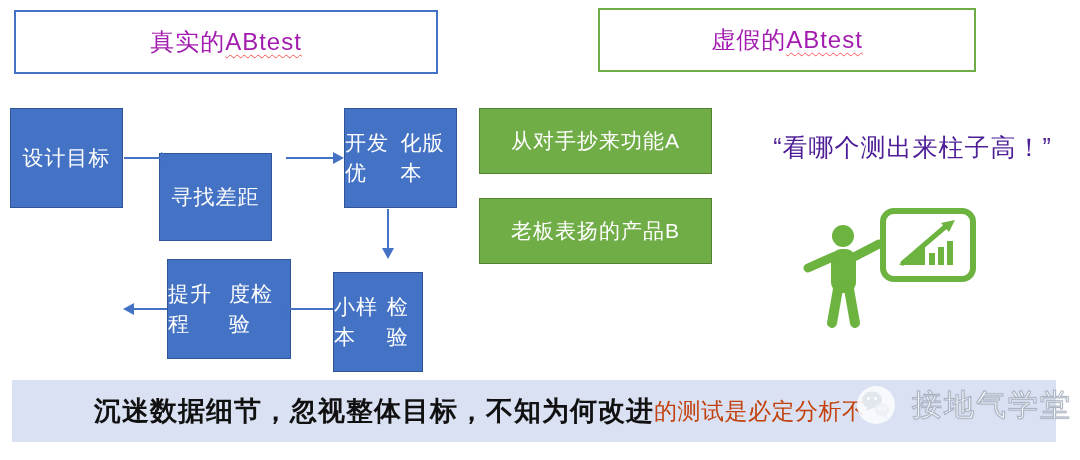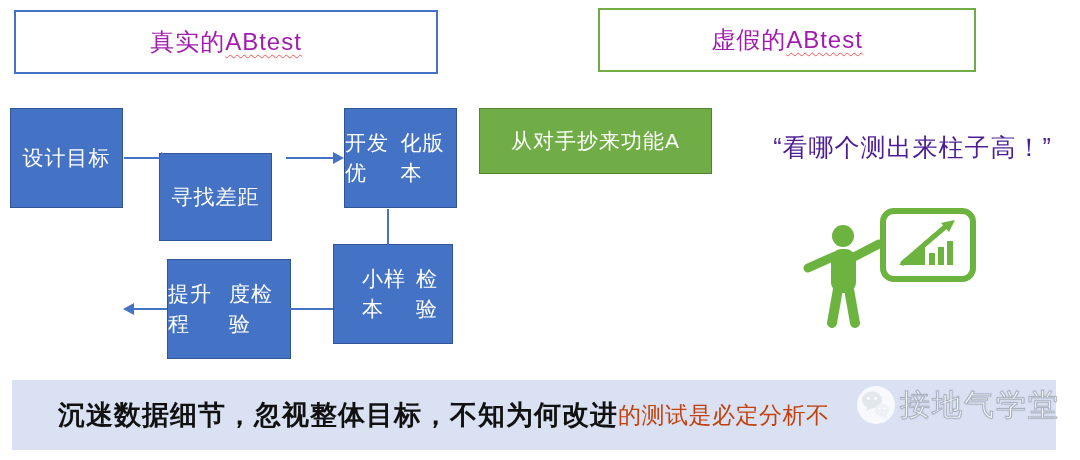--- a/index.html
+++ b/index.html
@@ -29,27 +29,27 @@
   .shaft-h{position:absolute;height:2px;background:var(--blue,#4472C4);}
   .shaft-v{position:absolute;width:2px;background:var(--blue,#4472C4);}
   .ah-right{position:absolute;width:0;height:0;border-left:11px solid var(--blue,#4472C4);border-top:6px solid transparent;border-bottom:6px solid transparent;}
   .ah-left{position:absolute;width:0;height:0;border-right:11px solid var(--blue,#4472C4);border-top:6px solid transparent;border-bottom:6px solid transparent;}
   .ah-down{position:absolute;width:0;height:0;border-top:11px solid var(--blue,#4472C4);border-left:6px solid transparent;border-right:6px solid transparent;}
   .quote{
     position:absolute;left:745px;top:131px;width:335px;text-align:center;
     font-size:25px;color:#4c1d95;letter-spacing:1px;
   }
   .banner{
-    position:absolute;left:12px;top:380px;width:1044px;height:70px;background:var(--banner_bg,#D9E1F2);
-    display:flex;align-items:center;padding-left:46px;box-sizing:border-box;white-space:nowrap;
+    position:absolute;left:12px;top:380px;width:1044px;height:62px;background:var(--banner_bg,#D9E1F2);
+    display:flex;align-items:center;padding-left:82px;box-sizing:border-box;white-space:nowrap;
   }
   .banner .b-bold{font-size:27px;font-weight:bold;color:#111;letter-spacing:1px;}
   .banner .b-reg{font-size:23px;color:#c2410c;letter-spacing:.5px;}
   .watermark{
-    position:absolute;left:856px;top:381px;height:48px;display:flex;align-items:center;gap:4px;z-index:5;
+    position:absolute;left:856px;top:381px;height:48px;display:flex;align-items:center;gap:16px;z-index:5;
   }
   .watermark .wm-text{
     font-size:30px;letter-spacing:2px;color:rgba(255,255,255,.85);
     -webkit-text-stroke:1px rgba(150,160,178,.75);
     text-shadow:0 0 2px rgba(150,160,178,.5);
   }
   .presenter{position:absolute;left:795px;top:203px;width:185px;height:135px;}
 </style>
 </head>
 <body>
@@ -72,21 +72,21 @@
   </div>
   <div class="box-blue" style="left:159px;top:108px;width:113px;height:88px;margin-top:45px;">
     <span>寻找</span>
     <span>差距</span>
   </div>
   <div class="box-blue" style="left:344px;top:108px;width:113px;height:100px;">
     <span>开发优</span>
     <span>化版本</span>
   </div>
 
-  <div class="box-blue" style="left:333px;top:244px;width:120px;height:100px;padding-left:28px;">
+  <div class="box-blue" style="left:333px;top:272px;width:90px;height:100px;">
     <span>小样本</span>
     <span>检验</span>
   </div>
   <div class="box-blue" style="left:167px;top:259px;width:124px;height:100px;justify-content:space-between;">
     <span>提升程</span>
     <span>度检验</span>
   </div>
 
   <div>
     <div class="shaft-h" style="left:124px;top:157px;width:39px;"></div>
@@ -104,20 +104,23 @@
     <div class="shaft-h" style="left:289px;top:308px;width:44px;"></div>
     <div class="ah-left" style="left:278px;top:303px;"></div>
   </div>
   <div>
     <div class="shaft-h" style="left:134px;top:308px;width:33px;"></div>
     <div class="ah-left" style="left:123px;top:303px;"></div>
   </div>
 
   <div class="box-green" style="top:108px;">
     <span>从对手抄来功能A</span>
+  </div>
+  <div class="box-green" style="top:198px;">
+    <span>老板表扬的产品B</span>
   </div>
 
   <div class="quote">“看哪个测出来柱子高！”</div>
 
   <svg class="presenter" viewBox="0 0 185 135" aria-hidden="true">
     <g fill="#6CB33F" stroke="none">
       <circle cx="48" cy="33" r="11"></circle>
       <rect x="36" y="46" width="25" height="44" rx="11"></rect>
     </g>
     <g stroke="#6CB33F" stroke-linecap="round" fill="none">

